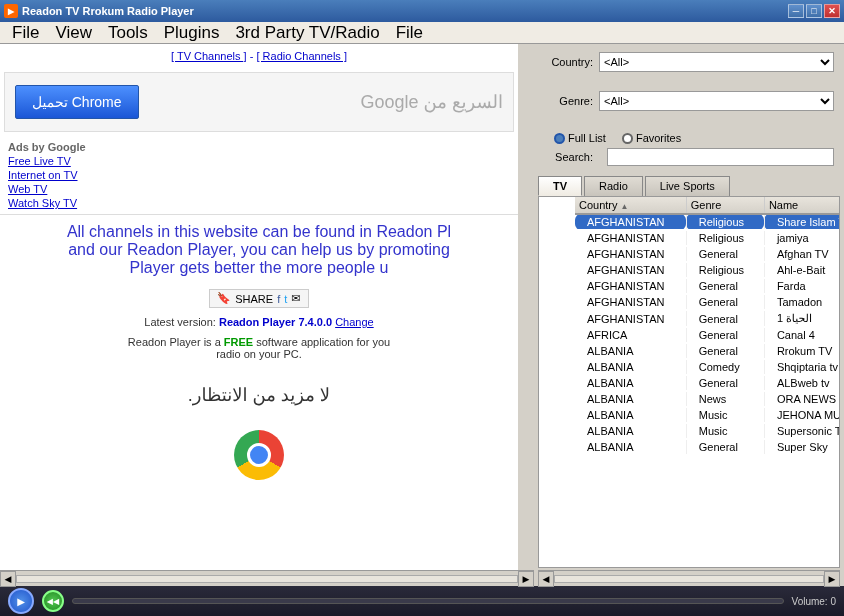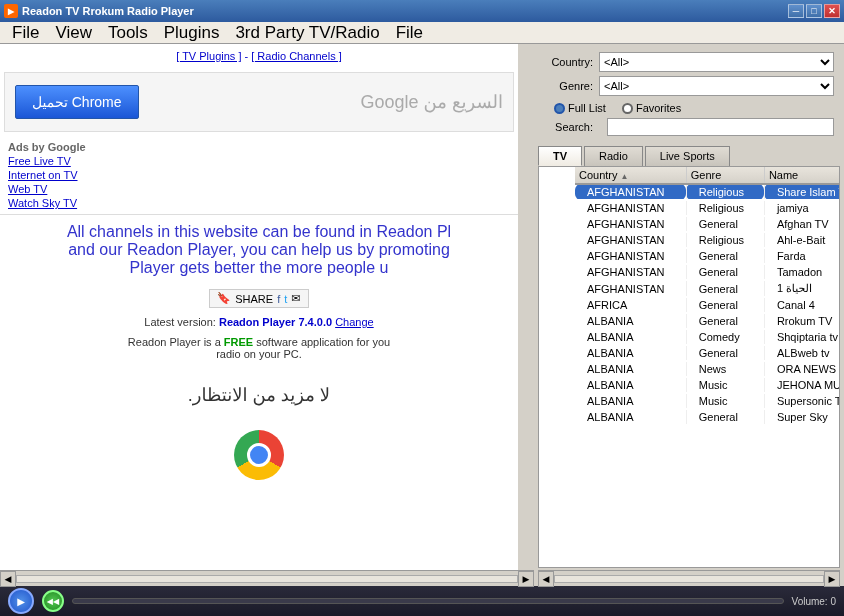--- a/index.html
+++ b/index.html
@@ -138,21 +138,21 @@
       display: flex;
       flex-direction: column;
     }
 
     
     #filter-section {
       background: #d4d0c8;
       padding: 8px 10px 4px;
     }
     .filter-row {
-      display: flex; align-items: center; margin-bottom: 4px;
+      display: flex; align-items: center; margin-bottom: 19px;
     }
     .filter-label { width: 55px; text-align: right; font-size: 11px; color: #000; padding-right: 6px; }
     .filter-select {
       flex: 1; height: 20px; font-size: 11px;
       background: white;
       border: 1px solid #999;
     }
 
     #radio-row {
       display: flex; align-items: center; gap: 16px; padding: 2px 0 2px 10px;
@@ -342,21 +342,21 @@
   <span class="menu-item">File</span>
 </div>
 
 <div id="main">
 
   <div id="left-panel-wrapper">
     <div id="left-content-scroll">
       <div id="content-area">
 
         <div style="text-align:center; padding:6px; font-size:11px; color:#00c;">
-          <span style="color:#00c; text-decoration:underline; cursor:pointer;">[ TV Plugins ]</span>
+          <span style="color:#00c; text-decoration:underline; cursor:pointer;">[ TV Channels ]</span>
           <span>-</span>
           <span style="color:#00c; text-decoration:underline; cursor:pointer;">[ Radio Channels ]</span>
         </div>
 
         <div id="chrome-banner">
           <button id="chrome-btn">تحميل Chrome</button>
           <span id="google-text">السريع من Google</span>
         </div>
 
         <div id="ad-section">

